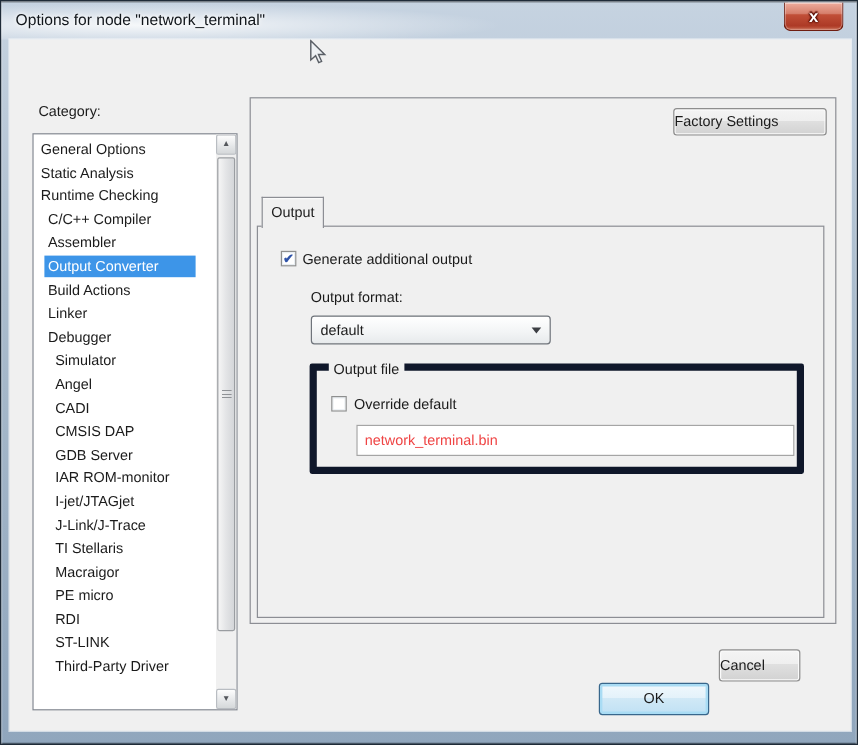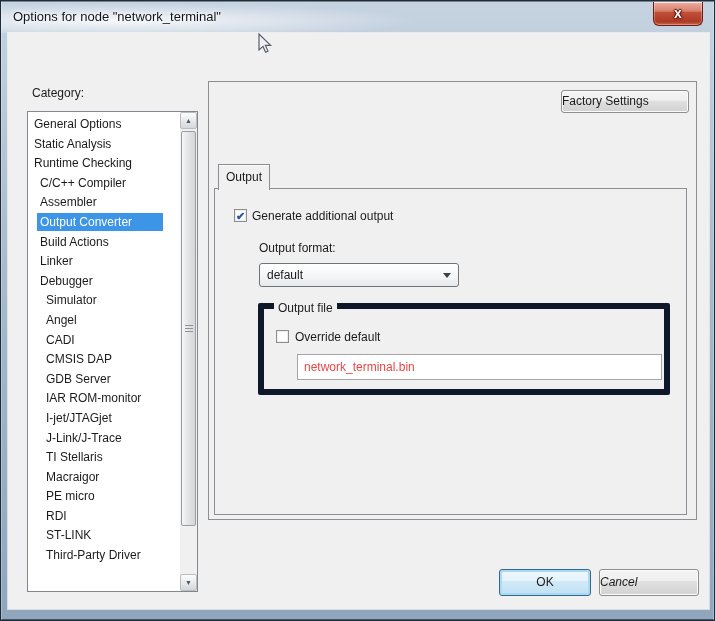--- a/index.html
+++ b/index.html
@@ -84,21 +84,21 @@
   .group-legend{position:absolute;left:10px;top:-8px;background:#f0f0f0;padding:0 4px;}
   .cb-override{left:12px;top:21px;}
   .cb-override-label{left:31px;top:21px;}
   .file-input{position:absolute;left:33px;top:45px;width:365px;height:26px;border:1px solid #a5a5a5;
     background:#fff;color:#ef4444;font-size:12px;padding:0 6px;outline:none;}
 
   .ok-btn{position:absolute;left:491px;top:536px;width:92px;height:27px;line-height:25px;
     border:1px solid #38678c;border-radius:3px;cursor:pointer;text-align:center;
     background:linear-gradient(180deg,#f0f8fd 0%,#e4f2fa 45%,#d1e9f6 46%,#c0e1f4 100%);
     box-shadow:inset 0 0 0 2px #a9dcf4;}
-  .cancel-btn{position:absolute;left:591px;top:536px;width:100px;height:27px;line-height:25px;font-style:italic;}
+  .cancel-btn{position:absolute;left:591px;top:508px;width:68px;height:27px;line-height:25px;}
 </style>
 </head>
 <body>
 
 <div id="window">
 
   <div class="titlebar">
     <div class="glow"></div>
     <div class="title-text">Options for node "network_terminal"</div>
     <div class="close-btn">

